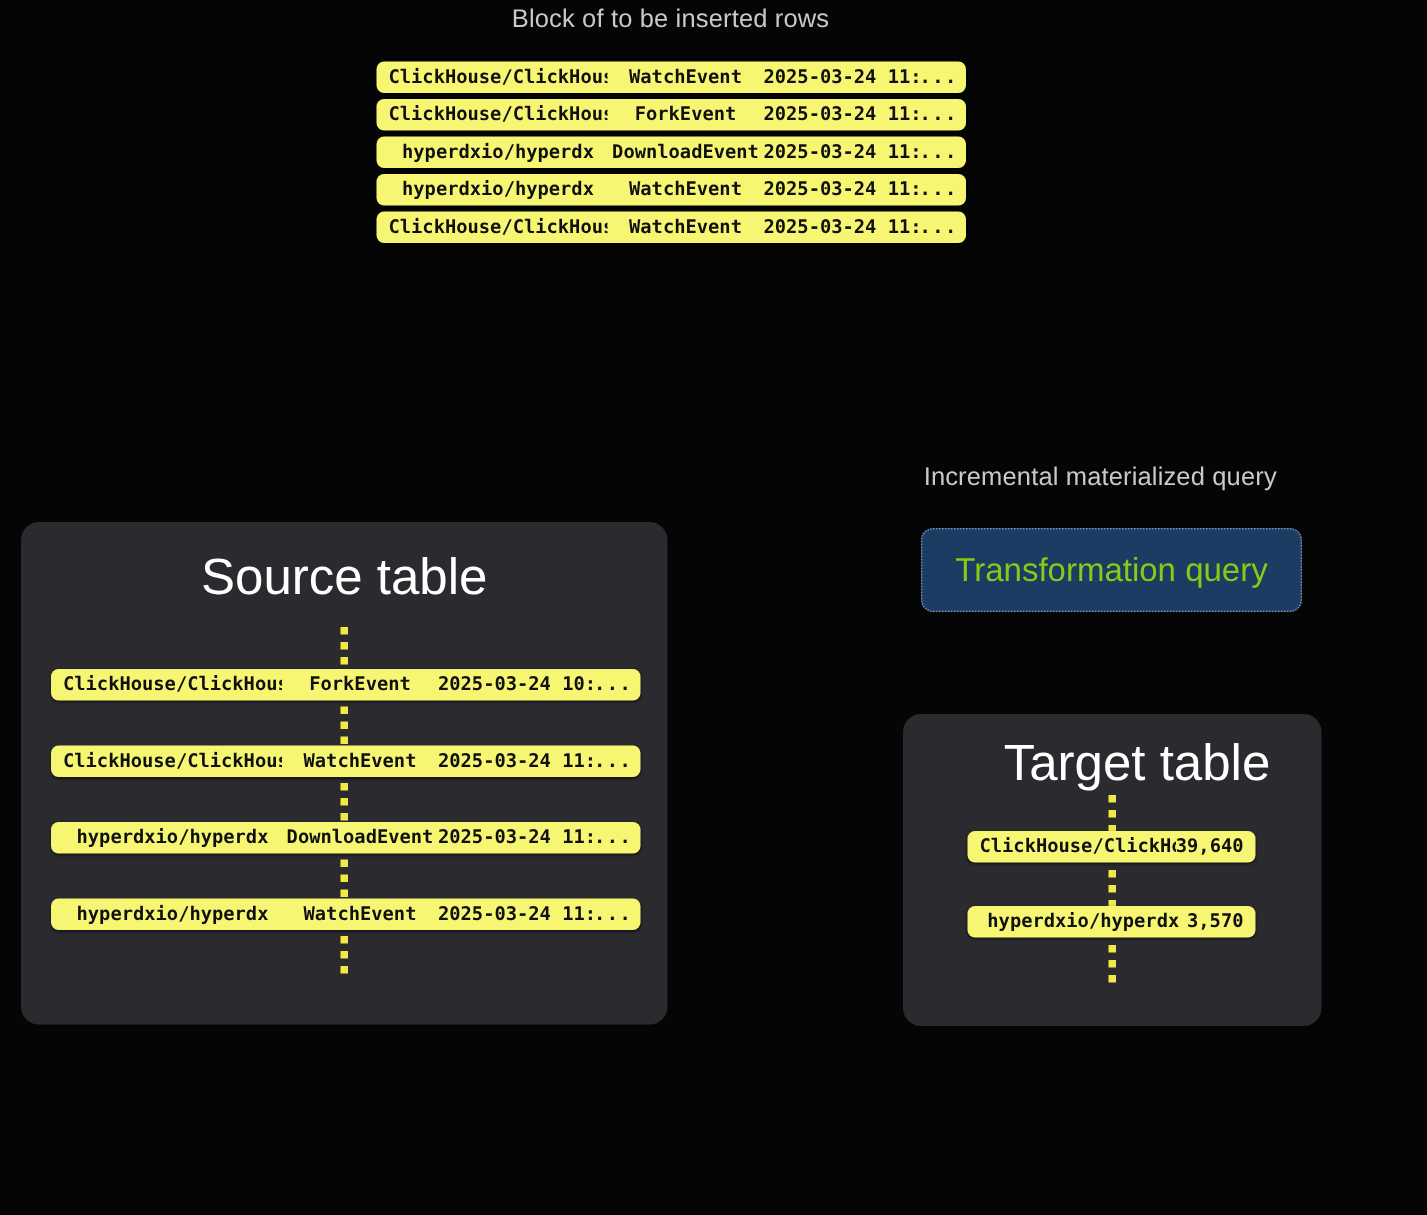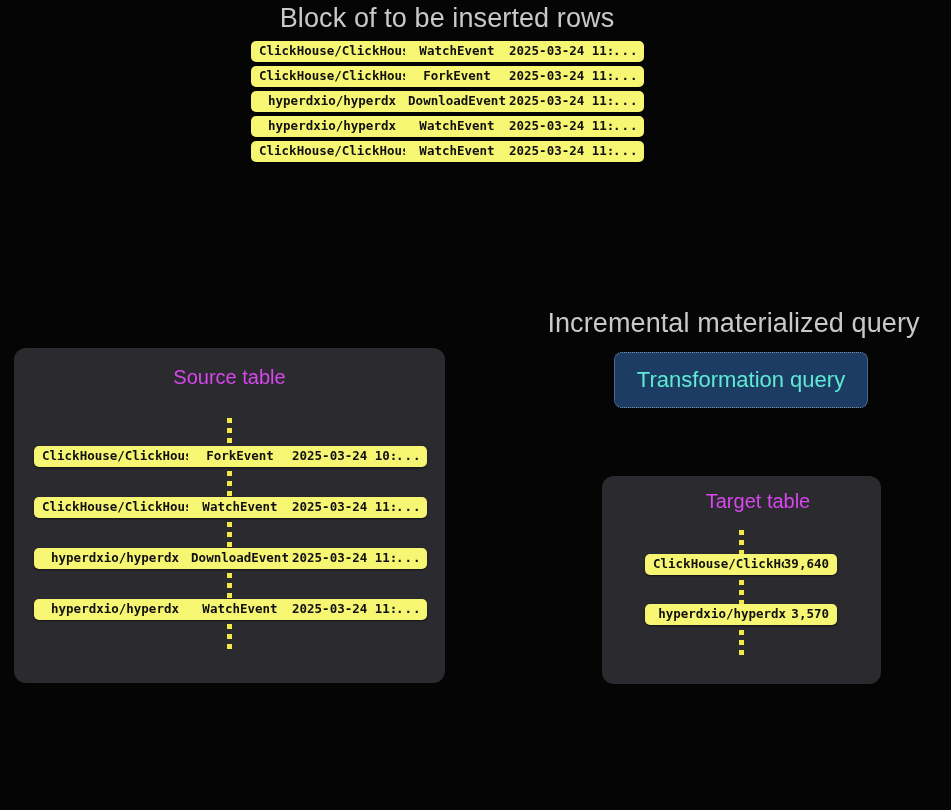--- a/index.html
+++ b/index.html
@@ -13,32 +13,32 @@
     height: 810px;
     background: #050505;
     overflow: hidden;
     font-family: "Liberation Sans", sans-serif;
   }
 
   
   .heading {
     position: absolute;
     color: #c9c9c9;
-    font-size: 27px;
+    font-size: 17px;
     font-weight: 400;
     letter-spacing: 0.1px;
     white-space: nowrap;
   }
   #block-title   { left: 0; top: 3px;  width: 894px; text-align: center; }
   #imv-title     { left: 525px; top: 308px; width: 417px; text-align: center; }
 
   .panel-title {
     position: absolute;
-    color: #d946ef;
-    font-size: 20px;
+    color: #ffffff;
+    font-size: 34px;
     font-weight: 400;
     white-space: nowrap;
     text-align: center;
   }
 
   
   .panel {
     position: absolute;
     background: #2b2b2f;
     border-radius: 12px;
@@ -119,21 +119,21 @@
     top: 352px;
     width: 254px;
     height: 56px;
     background: #1c3c63;
     border: 1px dotted #7f93ad;
     border-radius: 8px;
     display: flex;
     align-items: center;
     justify-content: center;
     box-sizing: border-box;
-    color: #5eead4;
+    color: #84cc16;
     font-size: 22px;
     font-weight: 400;
     white-space: nowrap;
   }
 </style>
 </head>
 <body>
 
 <div id="canvas">
 

